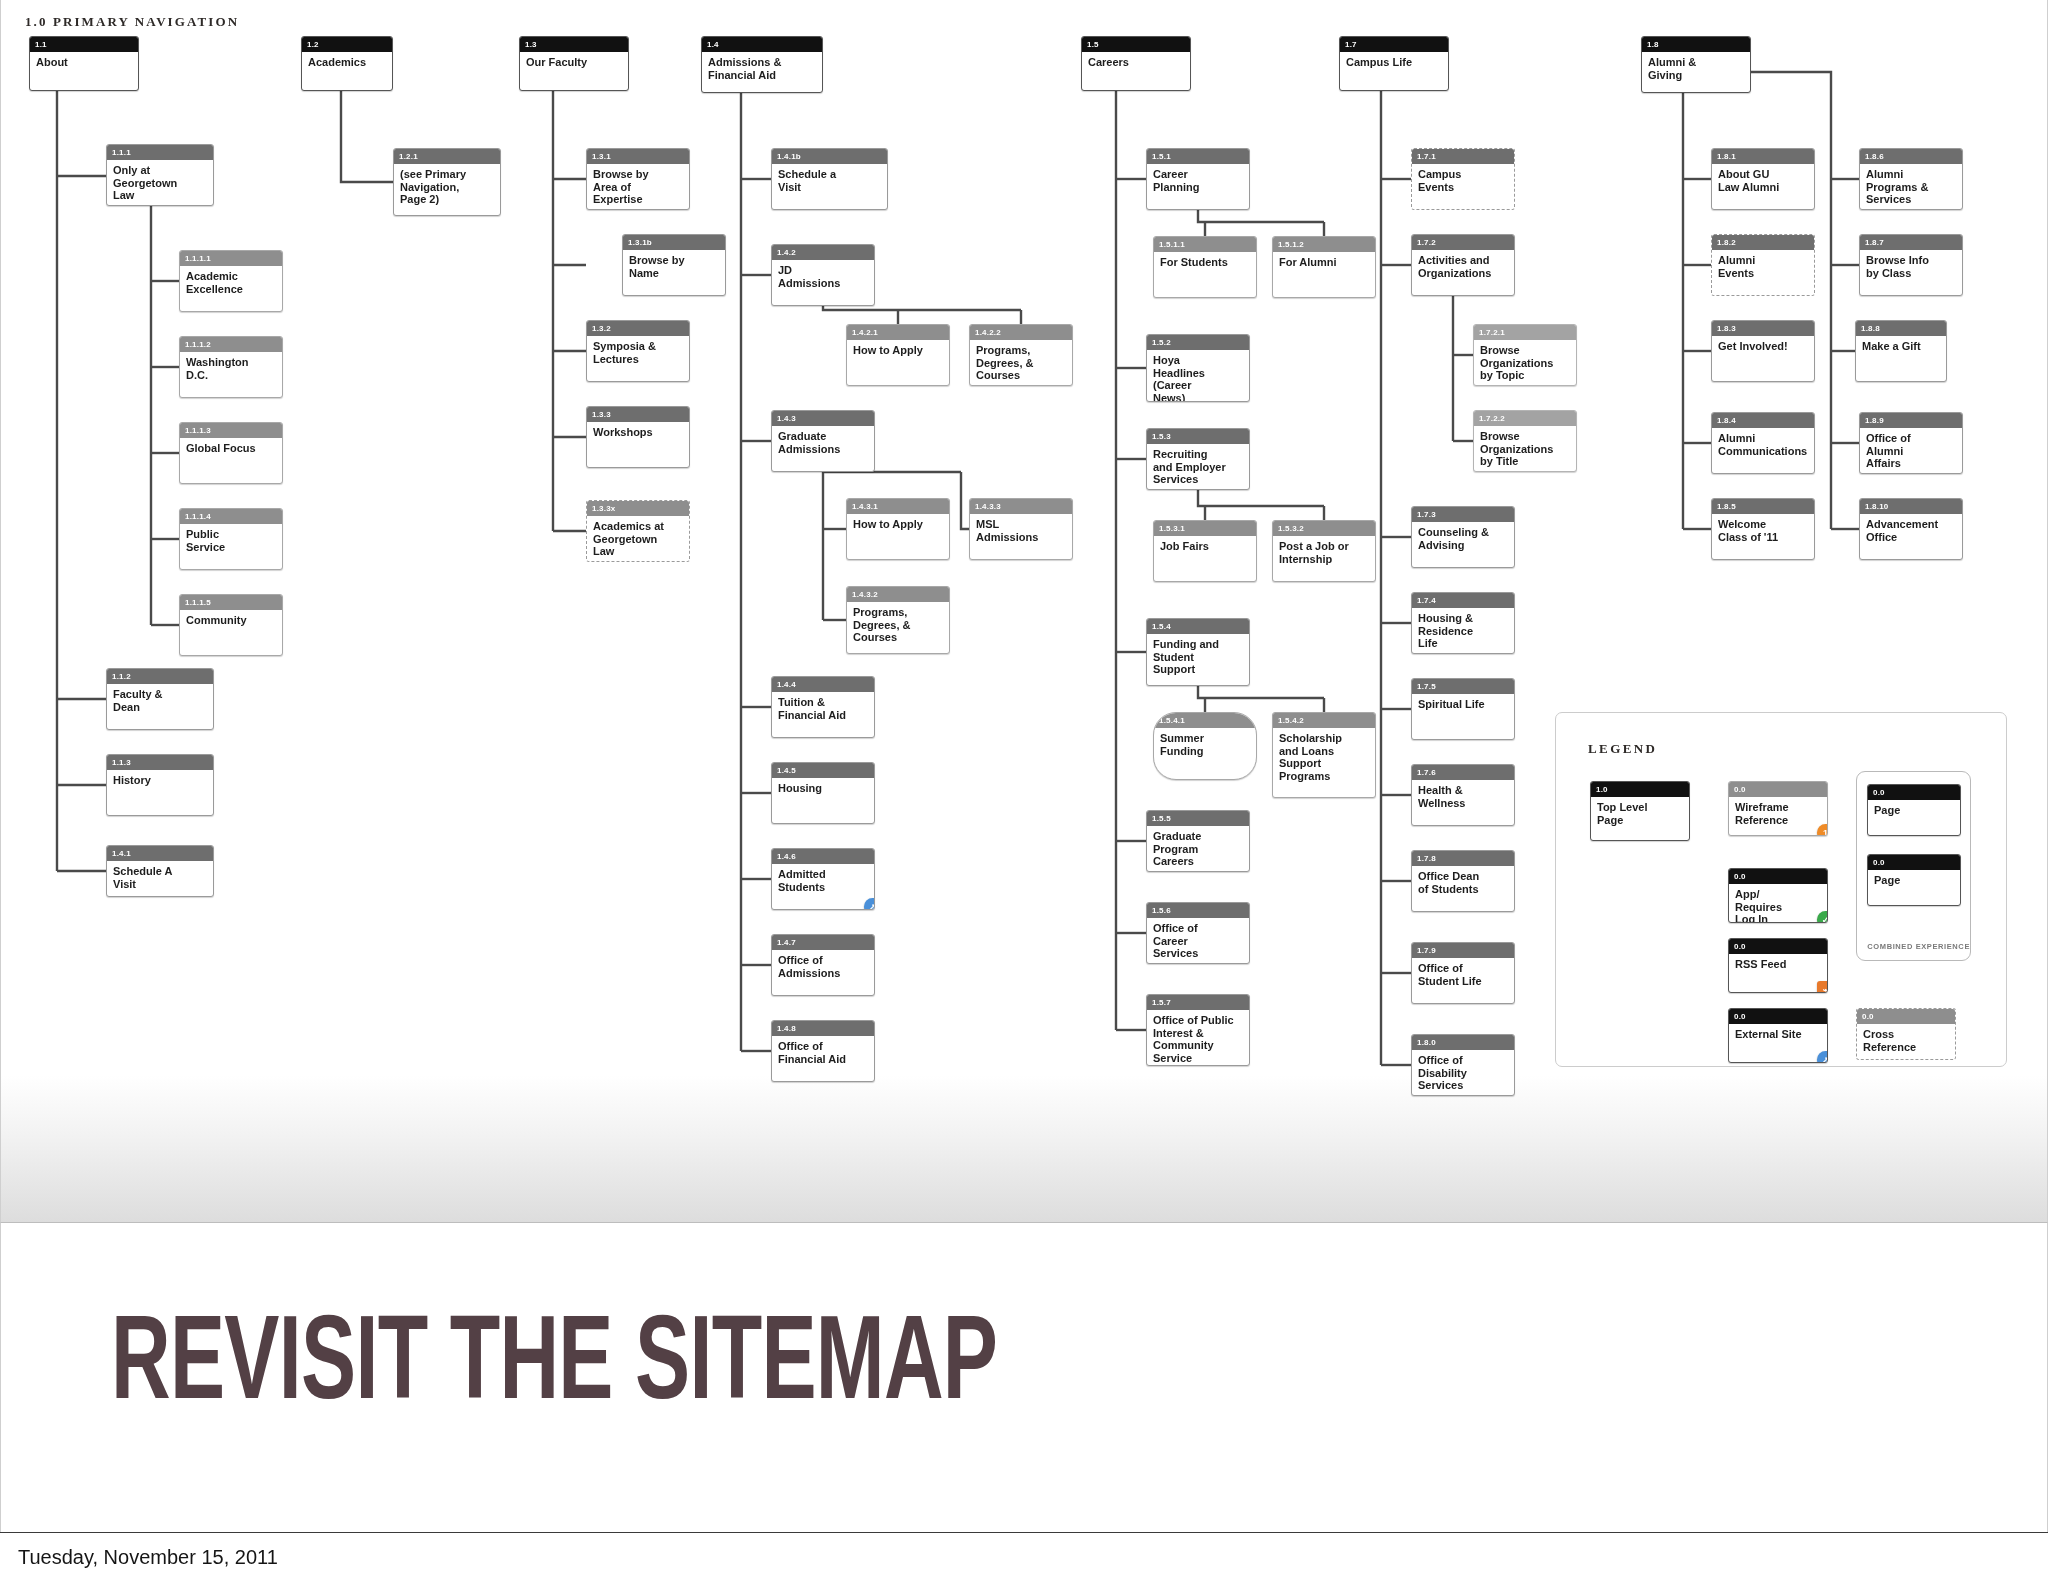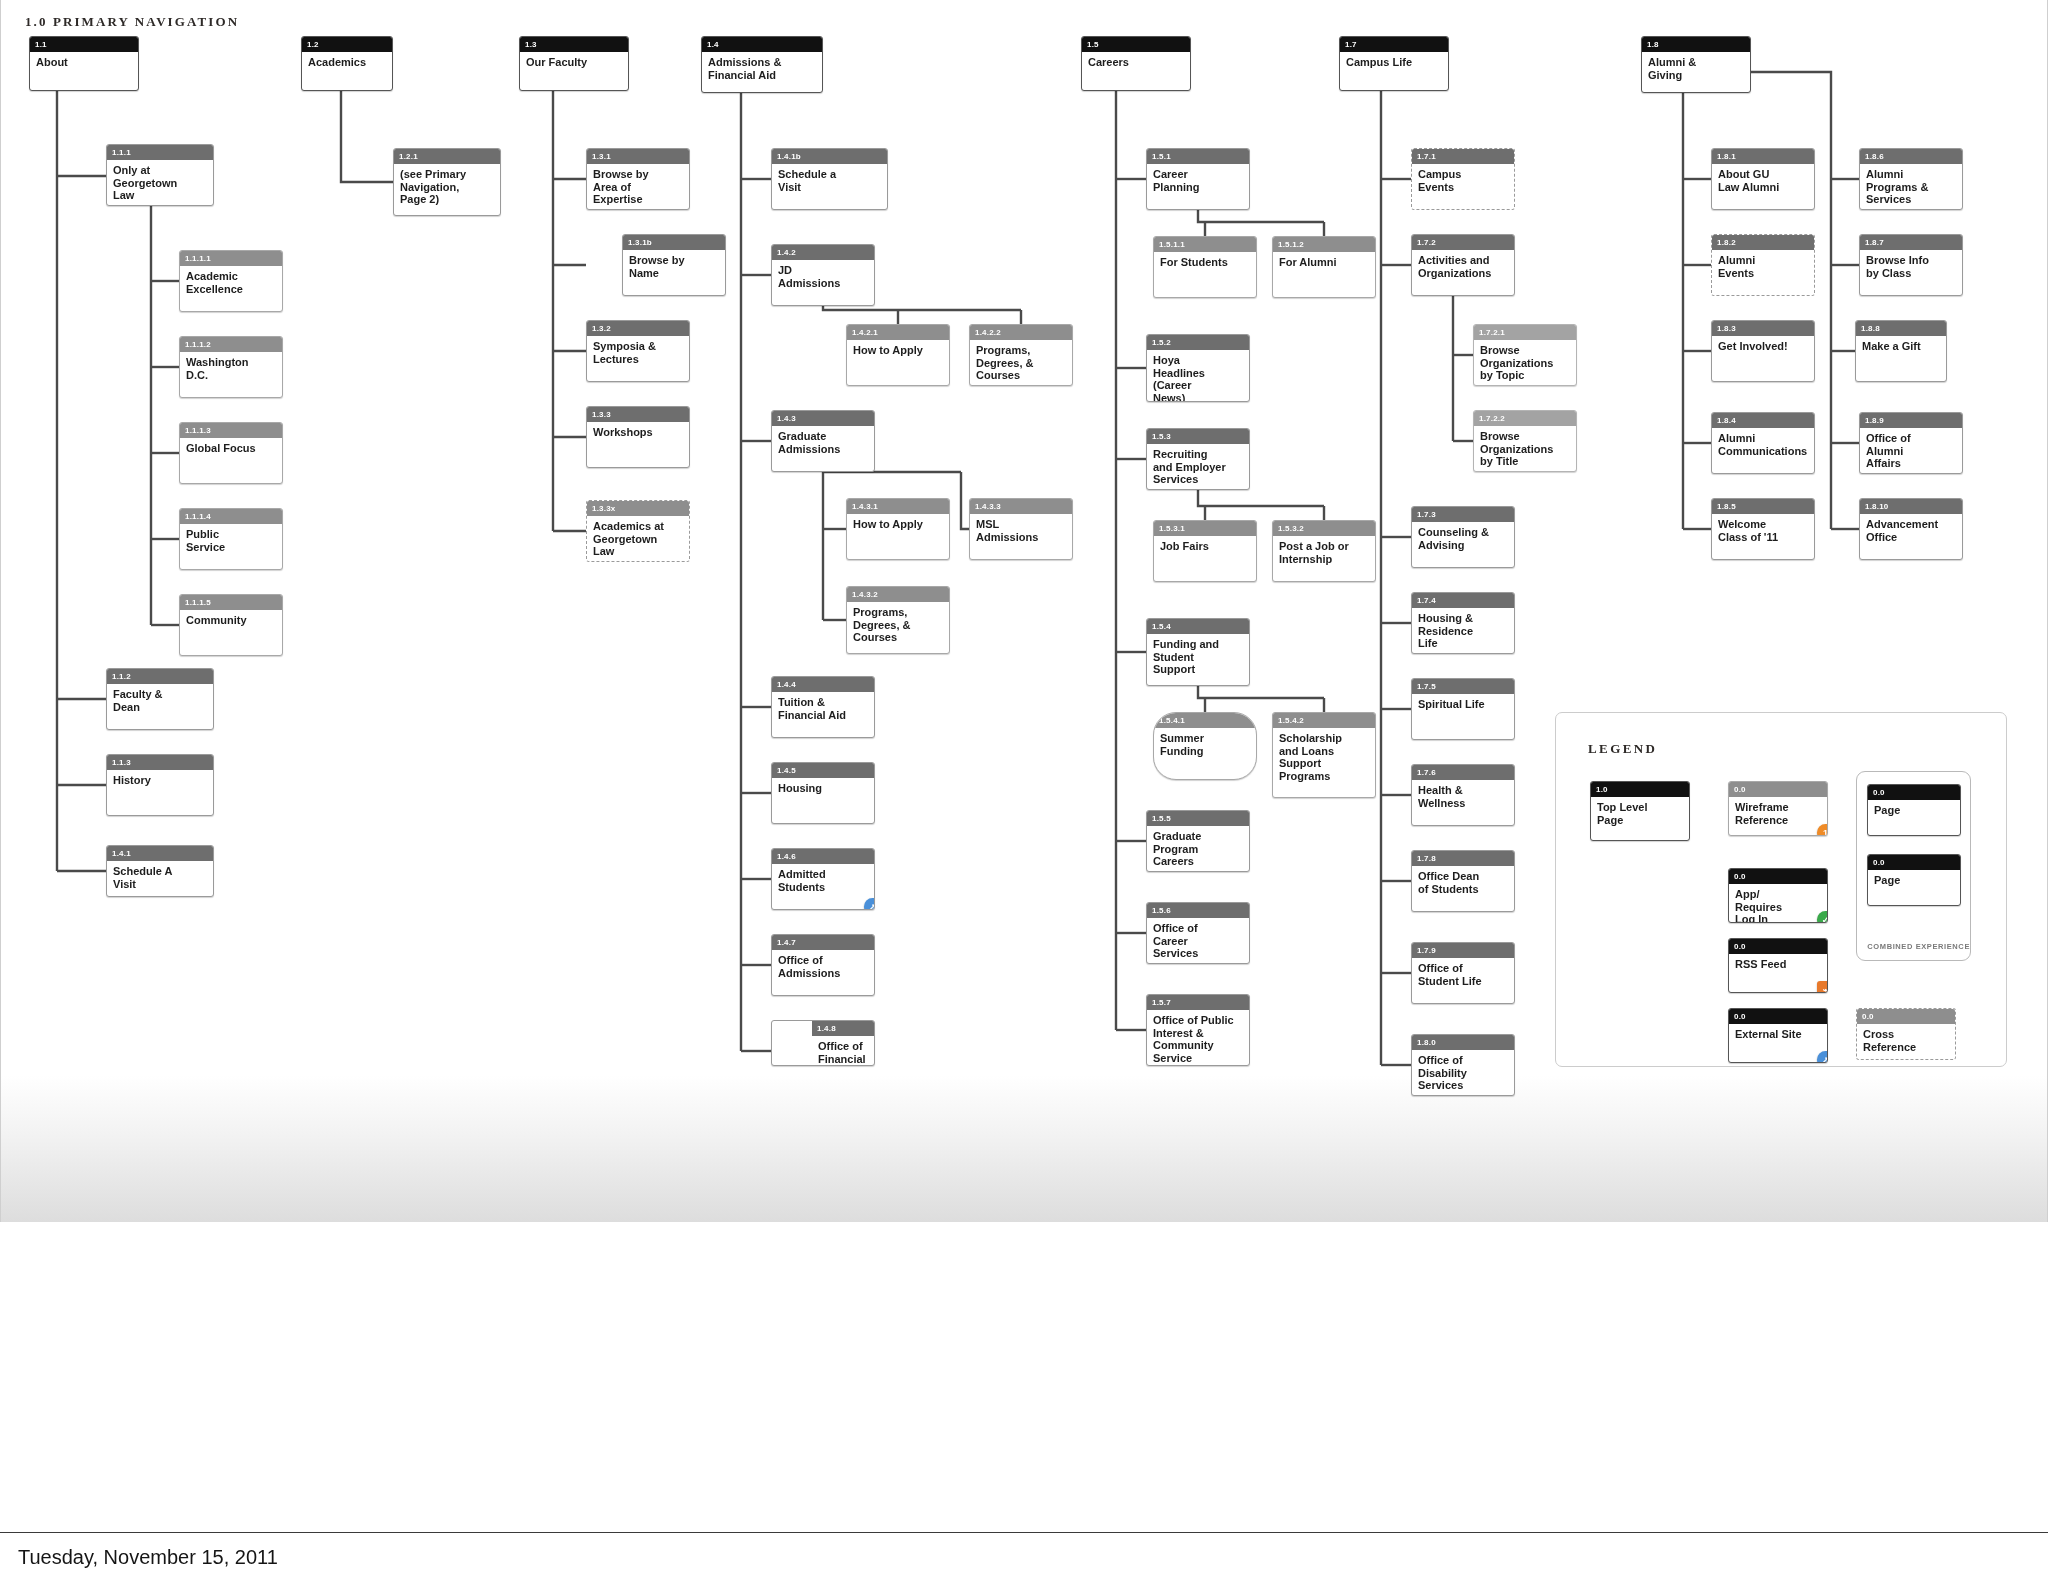--- a/index.html
+++ b/index.html
@@ -421,21 +421,21 @@
             <div class="cap">1.4.6</div>
             <div class="body">Admitted
 Students</div>
             <span class="badge ext">↗</span>
           </div>
           <div class="node lvl-2" style="left: 770px; top: 934px; width: 104px; height: 62px;">
             <div class="cap">1.4.7</div>
             <div class="body">Office of
 Admissions</div>
           </div>
-          <div class="node lvl-2" style="left: 770px; top: 1020px; width: 104px; height: 46px; padding-left: 40px;">
+          <div class="node lvl-2" style="left: 770px; top: 1020px; width: 104px; height: 62px;">
             <div class="cap">1.4.8</div>
             <div class="body">Office of
 Financial Aid</div>
           </div>
           <div class="node lvl-top" style="left: 1080px; top: 36px; width: 110px; height: 55px;">
             <div class="cap">1.5</div>
             <div class="body">Careers</div>
           </div>
           <div class="node lvl-2" style="left: 1145px; top: 148px; width: 104px; height: 62px;">
             <div class="cap">1.5.1</div>
@@ -676,18 +676,21 @@
                 <div class="body">Page</div>
               </div>
             </div>
           <div class="ce-label">COMBINED EXPERIENCE</div>
         </div>
       </div>
 
     </div>
   </div>
 
+  <div id="title-band">
+    <div id="slide-title">REVISIT THE SITEMAP</div>
+  </div>
 
   <div id="footer-band">
     <div id="footer-date">Tuesday, November 15, 2011</div>
   </div>
 
 </div>
 
 </body></html>

